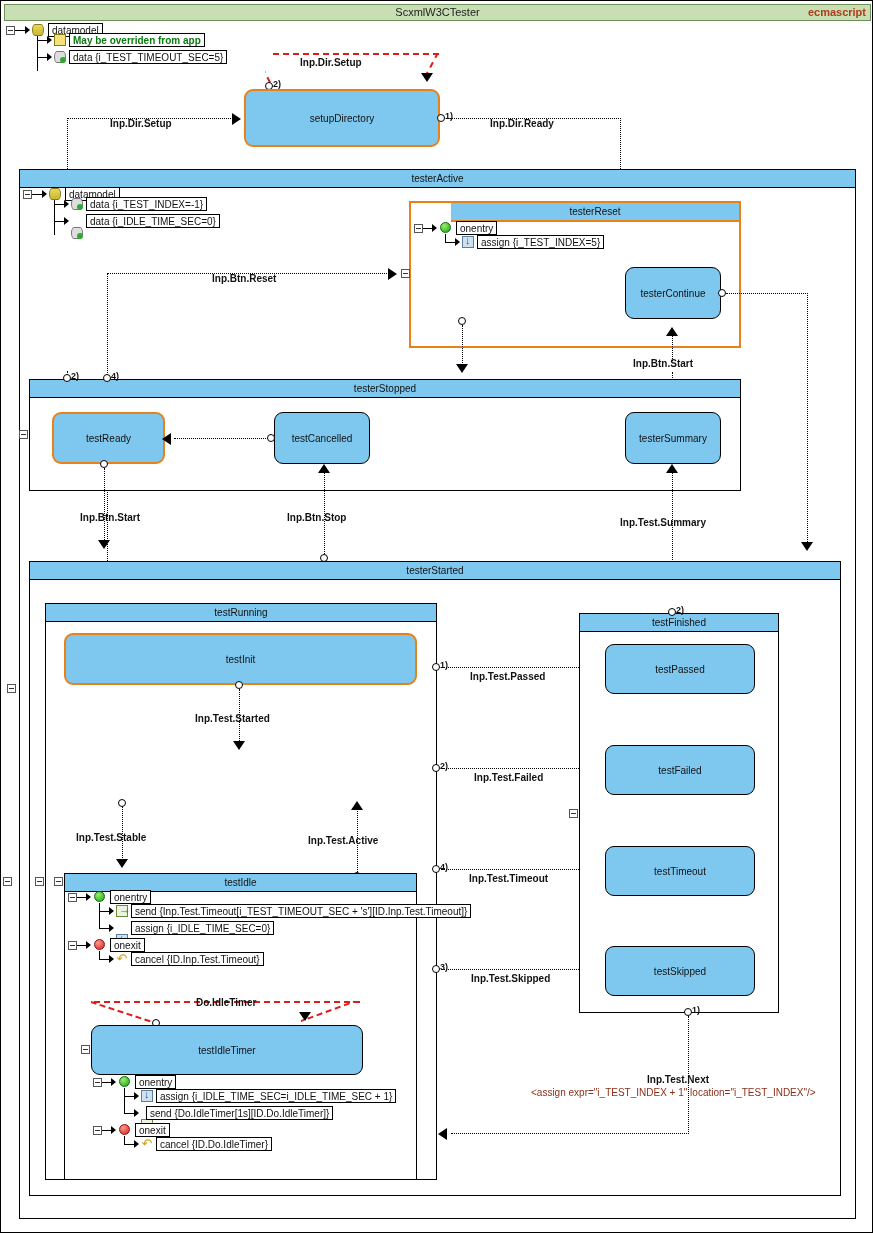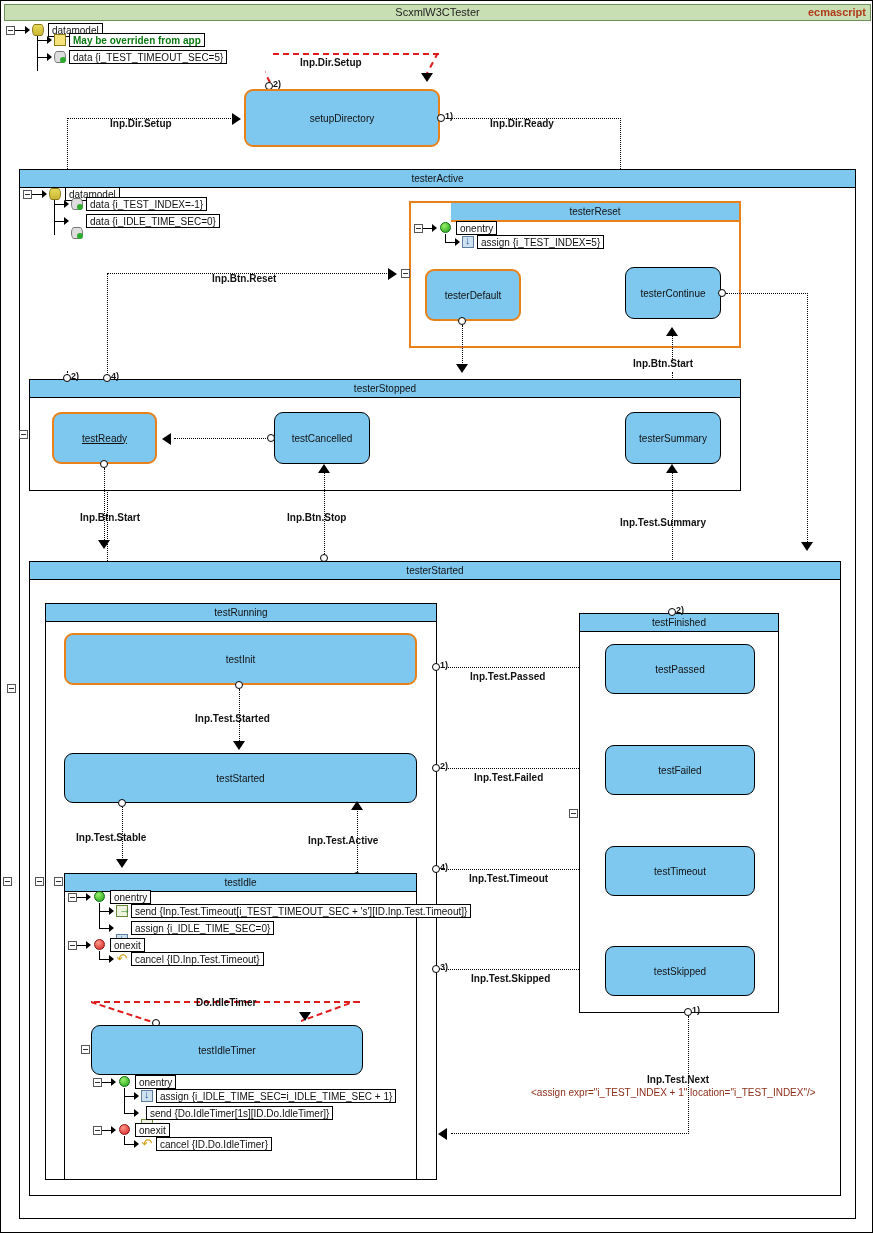--- a/index.html
+++ b/index.html
@@ -164,23 +164,20 @@
     <div class="abs ar-r ar" style="left:18px;top:3px;border-left-width:5px;border-top-width:4px;border-bottom-width:4px;"></div>
     <div class="abs i-green" style="left:26px;top:1px;"></div>
     <div class="abs lbl" style="left:42px;top:0px;">onentry</div>
     <div class="abs dv" style="left:31px;top:13px;height:9px;"></div>
     <div class="abs dl" style="left:31px;top:21px;width:12px;"></div>
     <div class="abs ar-r ar" style="left:41px;top:17px;border-left-width:5px;border-top-width:4px;border-bottom-width:4px;"></div>
     <div class="abs i-assign" style="left:48px;top:15px;"></div>
     <div class="abs lbl" style="left:63px;top:14px;">assign {i_TEST_INDEX=5}</div>
   </div>
 
-  <div class="abs state sel" style="left:424px;top:268px;width:96px;height:52px;">
-    <span>testerDefault</span>
-  </div>
   <div class="abs state" style="left:624px;top:266px;width:96px;height:52px;">
     <span>testerContinue</span>
   </div>
 
   <div class="abs port" style="left:457px;top:316px;"></div>
   <div class="abs vl" style="left:461px;top:324px;height:44px;"></div>
   <div class="abs ar-d ar" style="left:455px;top:363px;"></div>
 
   <div class="abs port" style="left:717px;top:288px;"></div>
   <div class="abs hl" style="left:725px;top:292px;width:82px;"></div>
@@ -202,21 +199,21 @@
     <div class="hdr">testerStopped</div>
   </div>
   <div class="abs cbox" style="left:18px;top:429px;"></div>
 
   <div class="abs port" style="left:62px;top:373px;"></div>
   <div class="abs portnum" style="left:70px;top:370px;">2)</div>
   <div class="abs vl" style="left:66px;top:370px;height:4px;"></div>
   <div class="abs port" style="left:102px;top:373px;"></div>
   <div class="abs portnum" style="left:110px;top:370px;">4)</div>
 
-  <div class="abs state sel" style="left:51px;top:411px;width:105px;height:52px;text-decoration:underline;">
+  <div class="abs state sel" style="left:51px;top:411px;width:113px;height:52px;">
     <span>testReady</span>
   </div>
   <div class="abs state" style="left:273px;top:411px;width:96px;height:52px;">
     <span>testCancelled</span>
   </div>
   <div class="abs state" style="left:624px;top:411px;width:96px;height:52px;">
     <span>testerSummary</span>
   </div>
 
   <div class="abs port" style="left:266px;top:433px;"></div>
@@ -249,23 +246,20 @@
 
   <div class="abs state sel" style="left:63px;top:632px;width:353px;height:52px;">
     <span>testInit</span>
   </div>
 
   <div class="abs port" style="left:234px;top:680px;"></div>
   <div class="abs vl" style="left:238px;top:688px;height:56px;"></div>
   <div class="abs ar-d ar" style="left:232px;top:740px;"></div>
   <div class="abs elab" style="left:194px;top:712px;">Inp.Test.Started</div>
 
-  <div class="abs state" style="left:63px;top:752px;width:353px;height:50px;">
-    <span>testStarted</span>
-  </div>
 
   <div class="abs port" style="left:117px;top:798px;"></div>
   <div class="abs vl" style="left:121px;top:806px;height:57px;"></div>
   <div class="abs ar-d ar" style="left:115px;top:858px;"></div>
   <div class="abs elab" style="left:75px;top:831px;">Inp.Test.Stable</div>
 
   <div class="abs port" style="left:352px;top:871px;"></div>
   <div class="abs vl" style="left:356px;top:806px;height:67px;"></div>
   <div class="abs ar-u ar" style="left:350px;top:800px;"></div>
   <div class="abs elab" style="left:307px;top:834px;">Inp.Test.Active</div>

